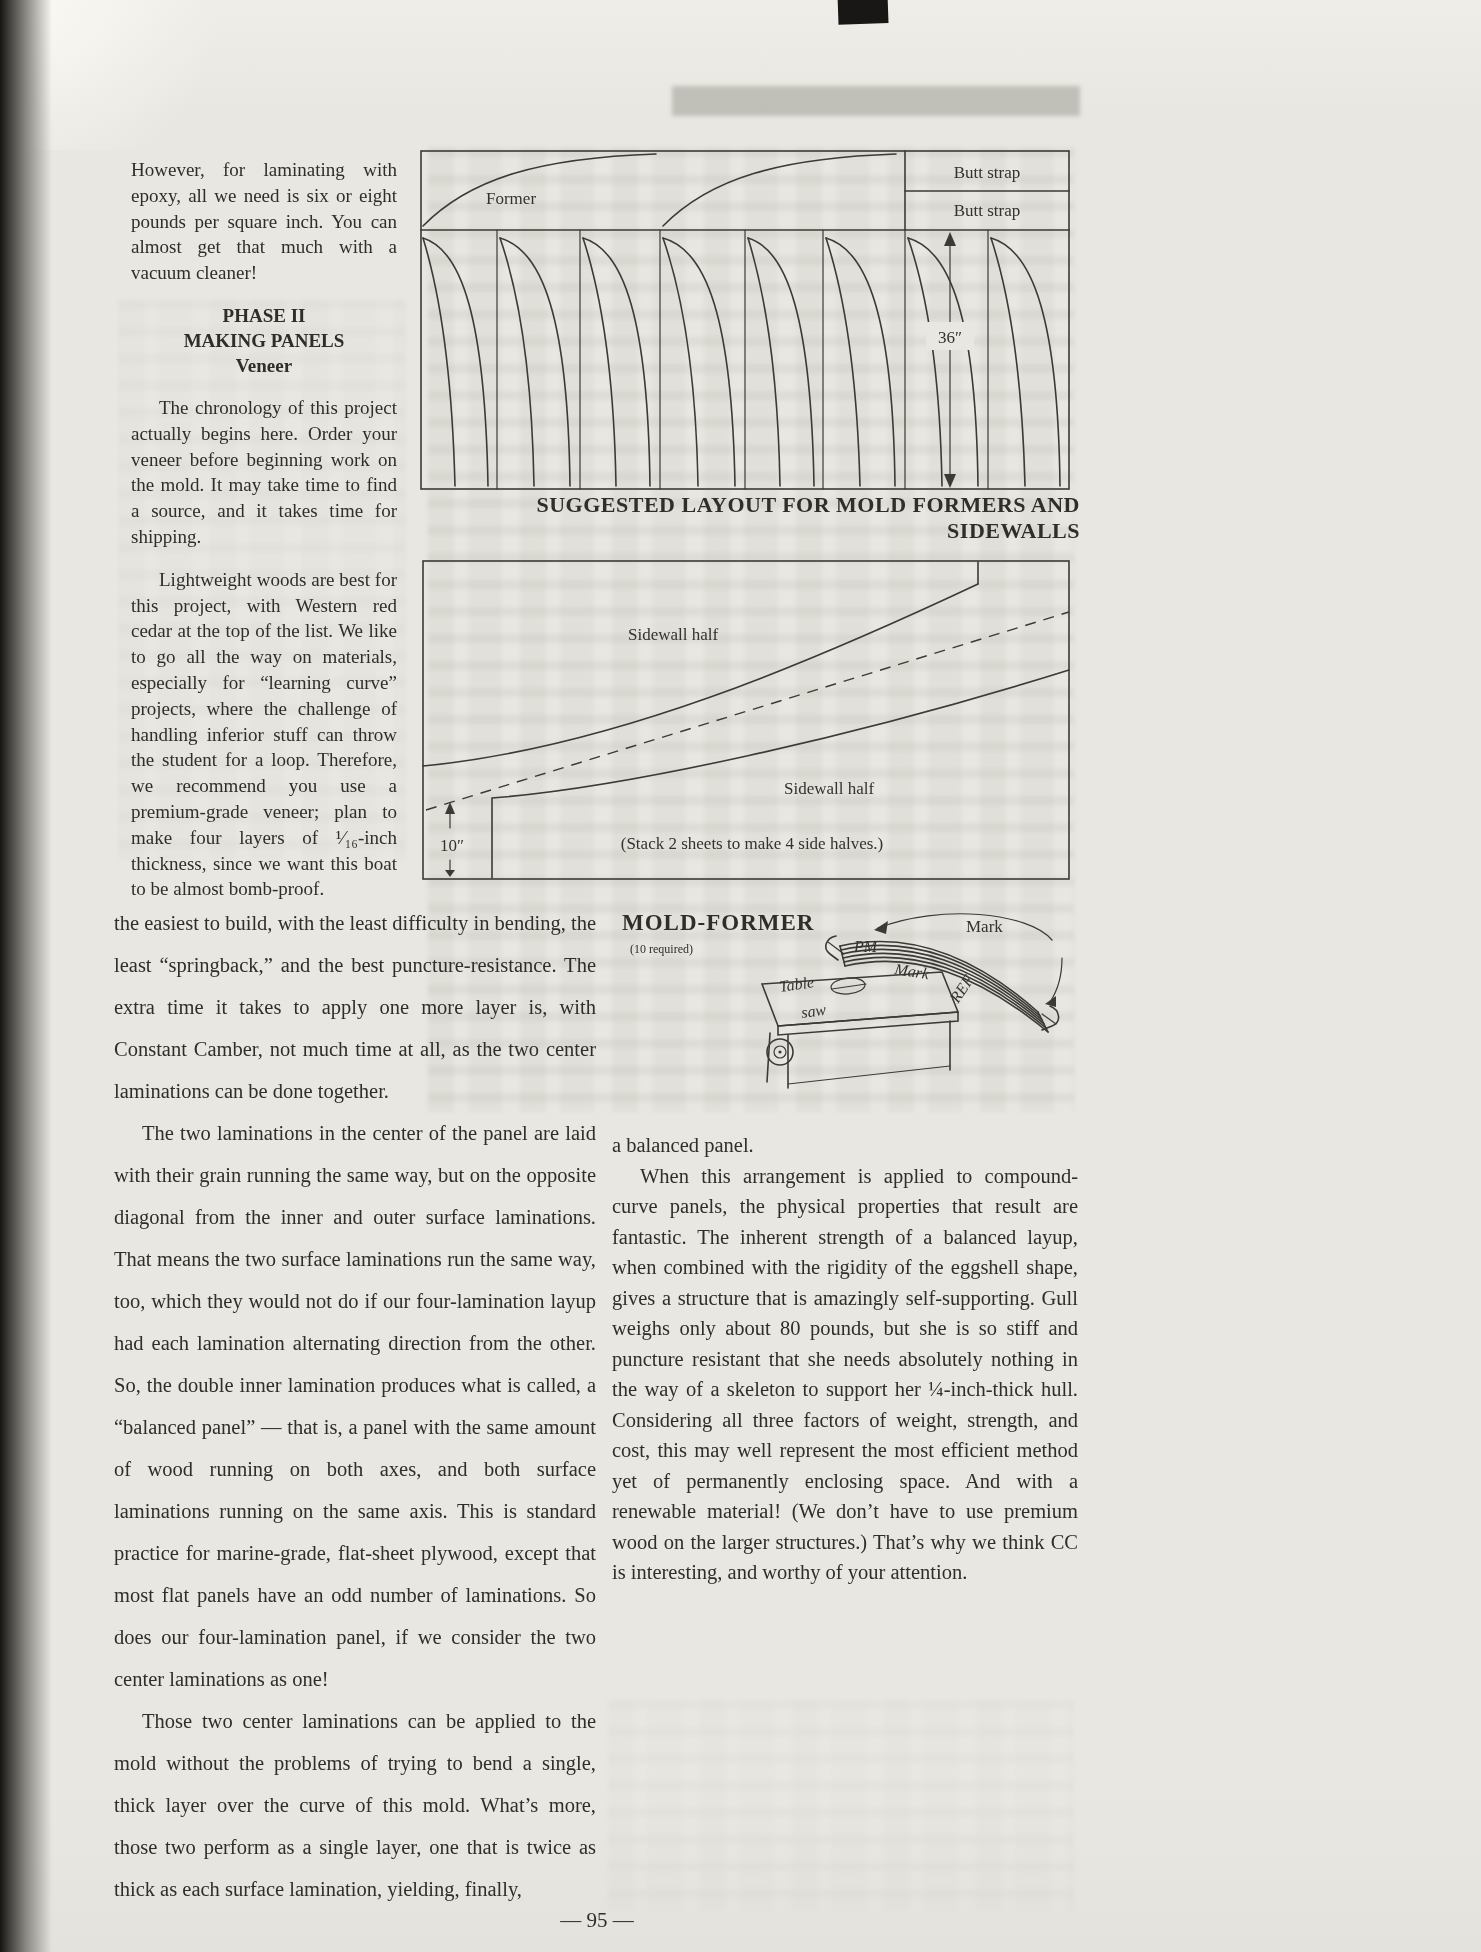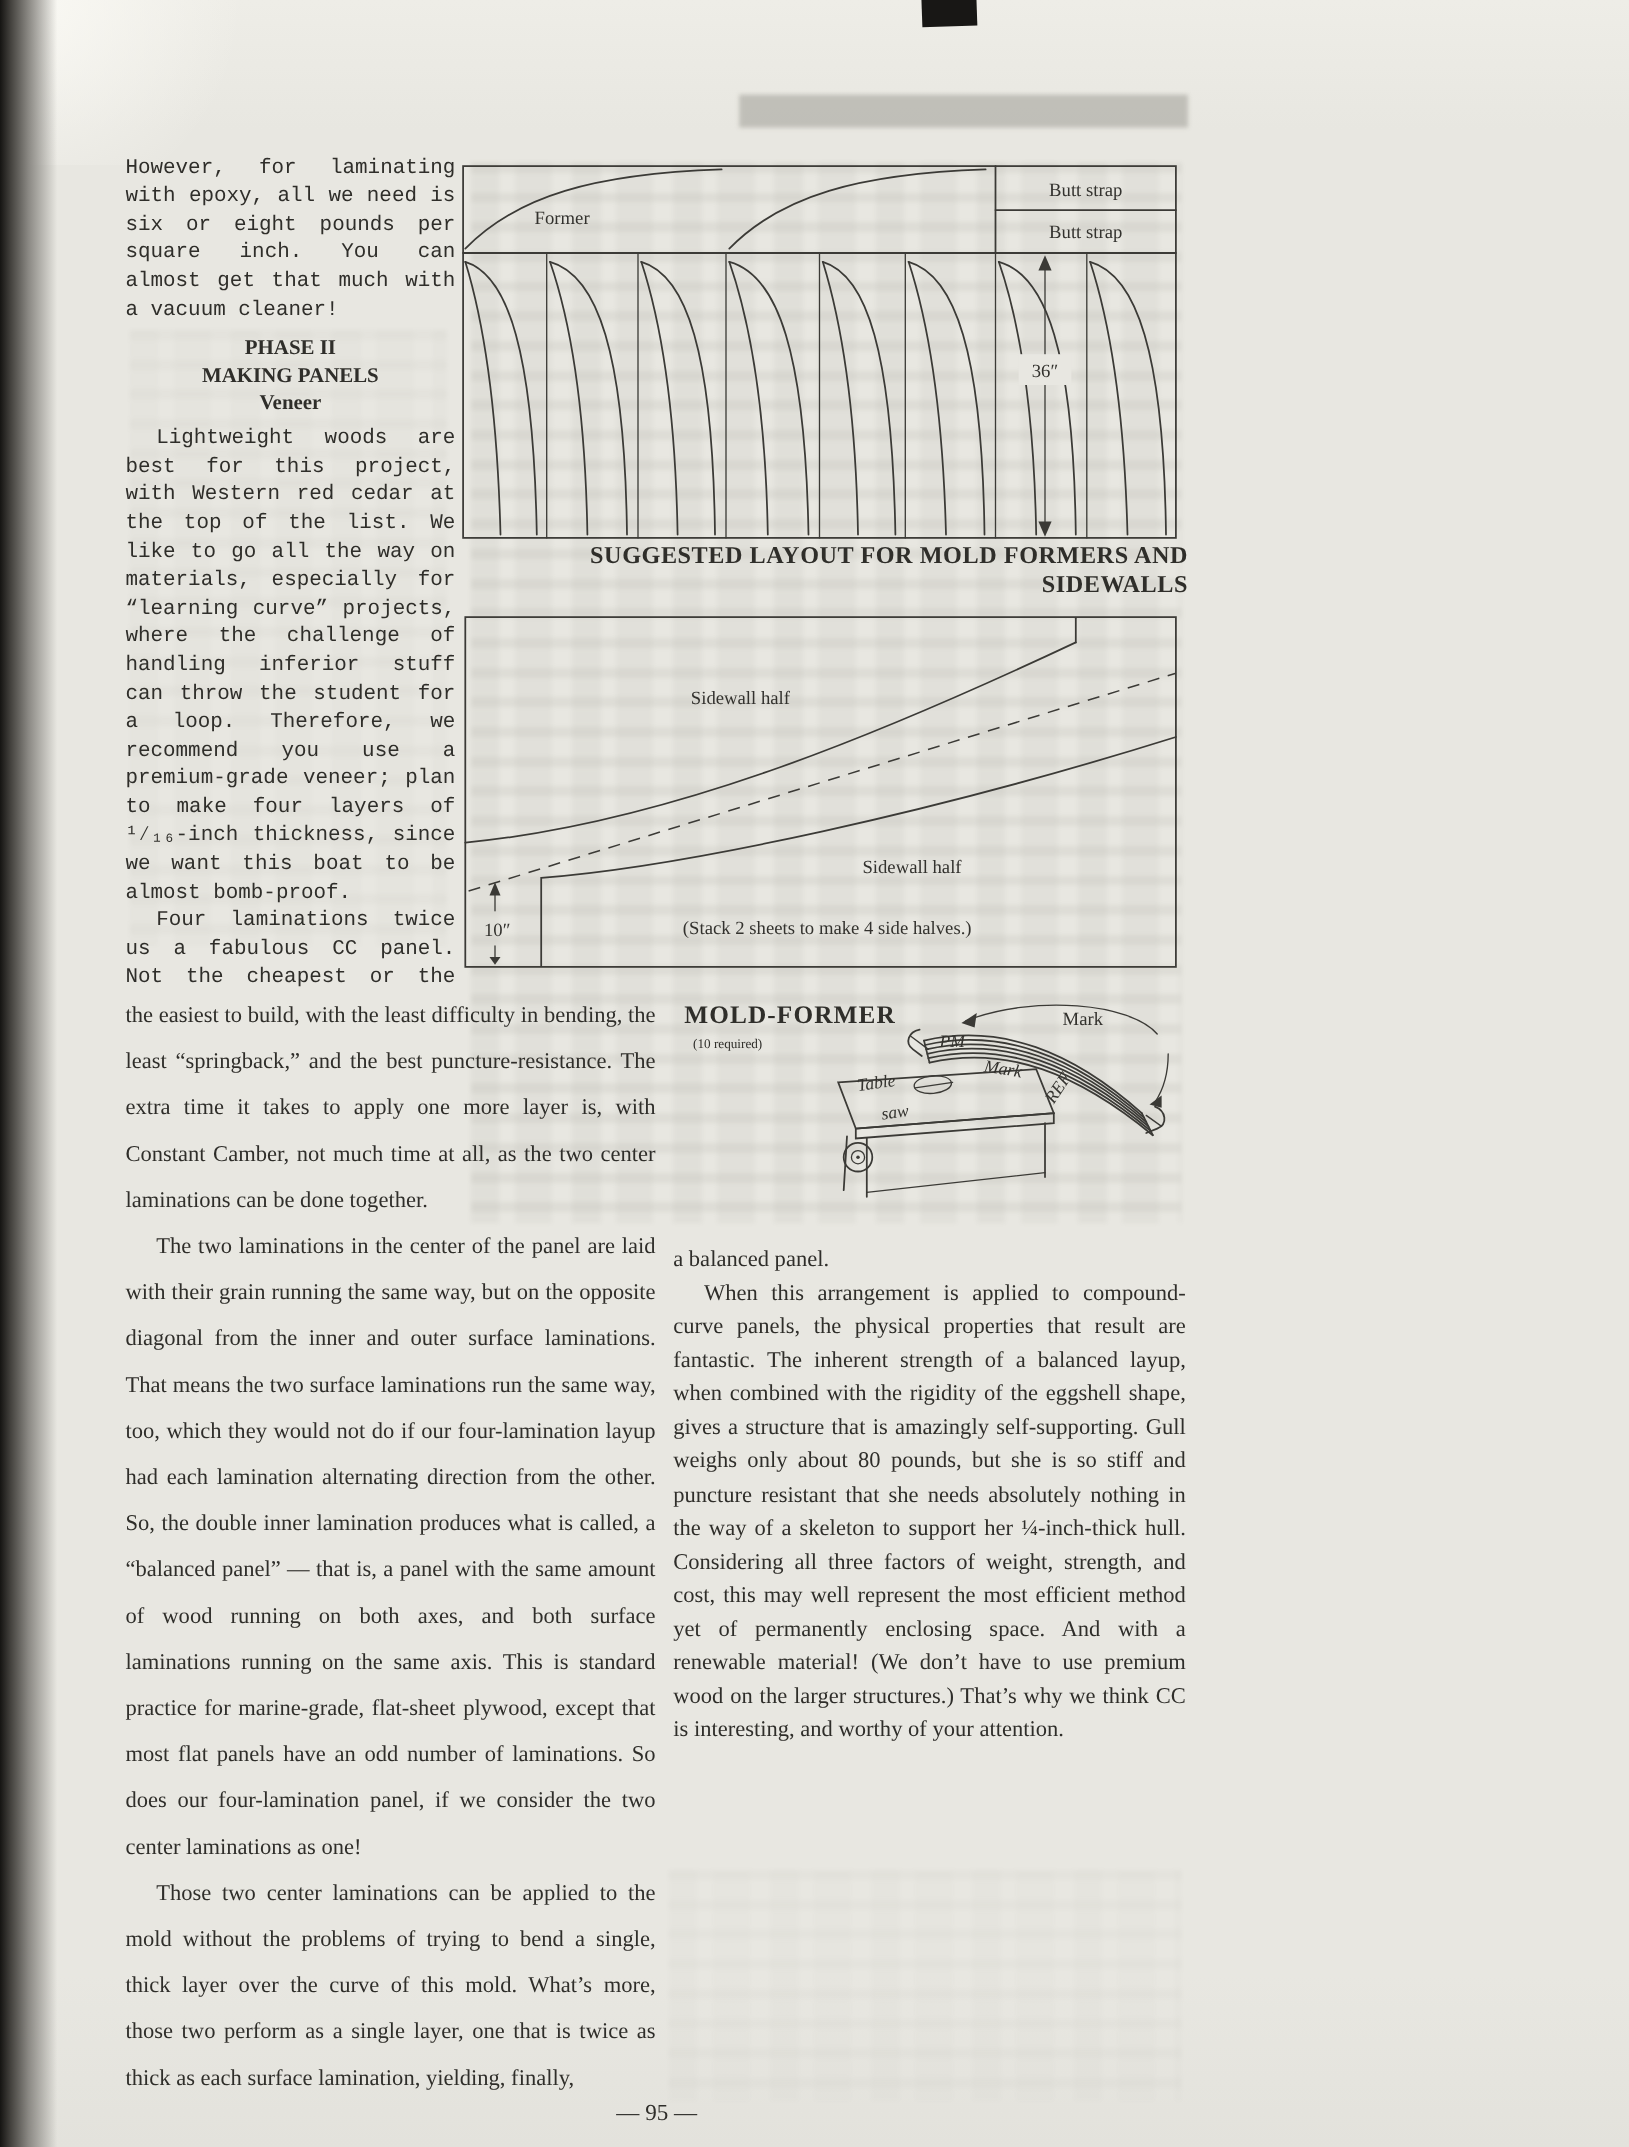--- a/index.html
+++ b/index.html
@@ -19,21 +19,21 @@
     background-image:
       repeating-linear-gradient(180deg,rgba(105,104,94,.16) 0 9px,rgba(0,0,0,0) 9px 27px),
       repeating-linear-gradient(90deg,rgba(105,104,94,.12) 0 26px,rgba(0,0,0,0) 26px 40px,rgba(105,104,94,.10) 40px 74px,rgba(0,0,0,0) 74px 92px);}
   .bleed-a{left:428px;top:148px;width:646px;height:964px;opacity:.5;}
   .bleed-b{left:118px;top:300px;width:288px;height:560px;opacity:.22;}
   .bleed-c{left:608px;top:1700px;width:466px;height:210px;opacity:.18;}
 
   
   .col-left{position:absolute;left:114px;top:140px;width:482px;}
   .narrow{width:300px;height:762px;overflow:hidden;font-size:19px;line-height:25.8px;text-align:justify;}
-  .narrow p{margin:0;font-family:Liberation Mono, monospace;}
+  .narrow p{margin:17px;}
   .head-block{margin:9px 0 7px;text-align:center;font-weight:bold;line-height:25px;font-size:19px;}
   .ind{text-indent:28px;}
   .wide p{margin:0;font-size:20.5px;line-height:42px;text-align:justify;}
   .col-right{position:absolute;left:612px;top:1130px;width:466px;}
   .col-right p{margin:0;font-size:20.5px;line-height:30.5px;text-align:justify;}
 
   
   .diagram1{position:absolute;left:420px;top:150px;width:650px;height:340px;}
   .diagram2{position:absolute;left:422px;top:560px;width:648px;height:320px;}
   .cap1{position:absolute;left:408px;top:492px;width:672px;text-align:right;font-weight:bold;font-size:22px;letter-spacing:.5px;}
@@ -66,20 +66,21 @@
   <div class="bleed bleed-c"></div>
 
   <div class="col-left">
     <div class="narrow">
       <p>However, for laminating with epoxy, all we need is six or eight pounds per square inch. You can almost get that much with a vacuum cleaner!</p>
       <div class="head-block">
         <div>PHASE II</div>
         <div>MAKING PANELS</div>
         <div>Veneer</div>
       </div>
+      <p class="ind">The chronology of this project actually begins here. Order your veneer before beginning work on the mold. It may take time to find a source, and it takes time for shipping.</p>
       <p class="ind">Lightweight woods are best for this project, with Western red cedar at the top of the list. We like to go all the way on materials, especially for “learning curve” projects, where the challenge of handling inferior stuff can throw the student for a loop. Therefore, we recommend you use a premium-grade veneer; plan to make four layers of ¹⁄₁₆-inch thickness, since we want this boat to be almost bomb-proof.</p>
       <p class="ind">Four laminations twice us a fabulous CC panel. Not the cheapest or the quickest to build, but</p>
     </div>
     <div class="wide">
       <p>the easiest to build, with the least difficulty in bending, the least “springback,” and the best puncture-resistance. The extra time it takes to apply one more layer is, with Constant Camber, not much time at all, as the two center laminations can be done together.</p>
       <p class="ind">The two laminations in the center of the panel are laid with their grain running the same way, but on the opposite diagonal from the inner and outer surface laminations. That means the two surface laminations run the same way, too, which they would not do if our four-lamination layup had each lamination alternating direction from the other. So, the double inner lamination produces what is called, a “balanced panel” — that is, a panel with the same amount of wood running on both axes, and both surface laminations running on the same axis. This is standard practice for marine-grade, flat-sheet plywood, except that most flat panels have an odd number of laminations. So does our four-lamination panel, if we consider the two center laminations as one!</p>
       <p class="ind">Those two center laminations can be applied to the mold without the problems of trying to bend a single, thick layer over the curve of this mold. What’s more, those two perform as a single layer, one that is twice as thick as each surface lamination, yielding, finally,</p>
     </div>
   </div>
 

